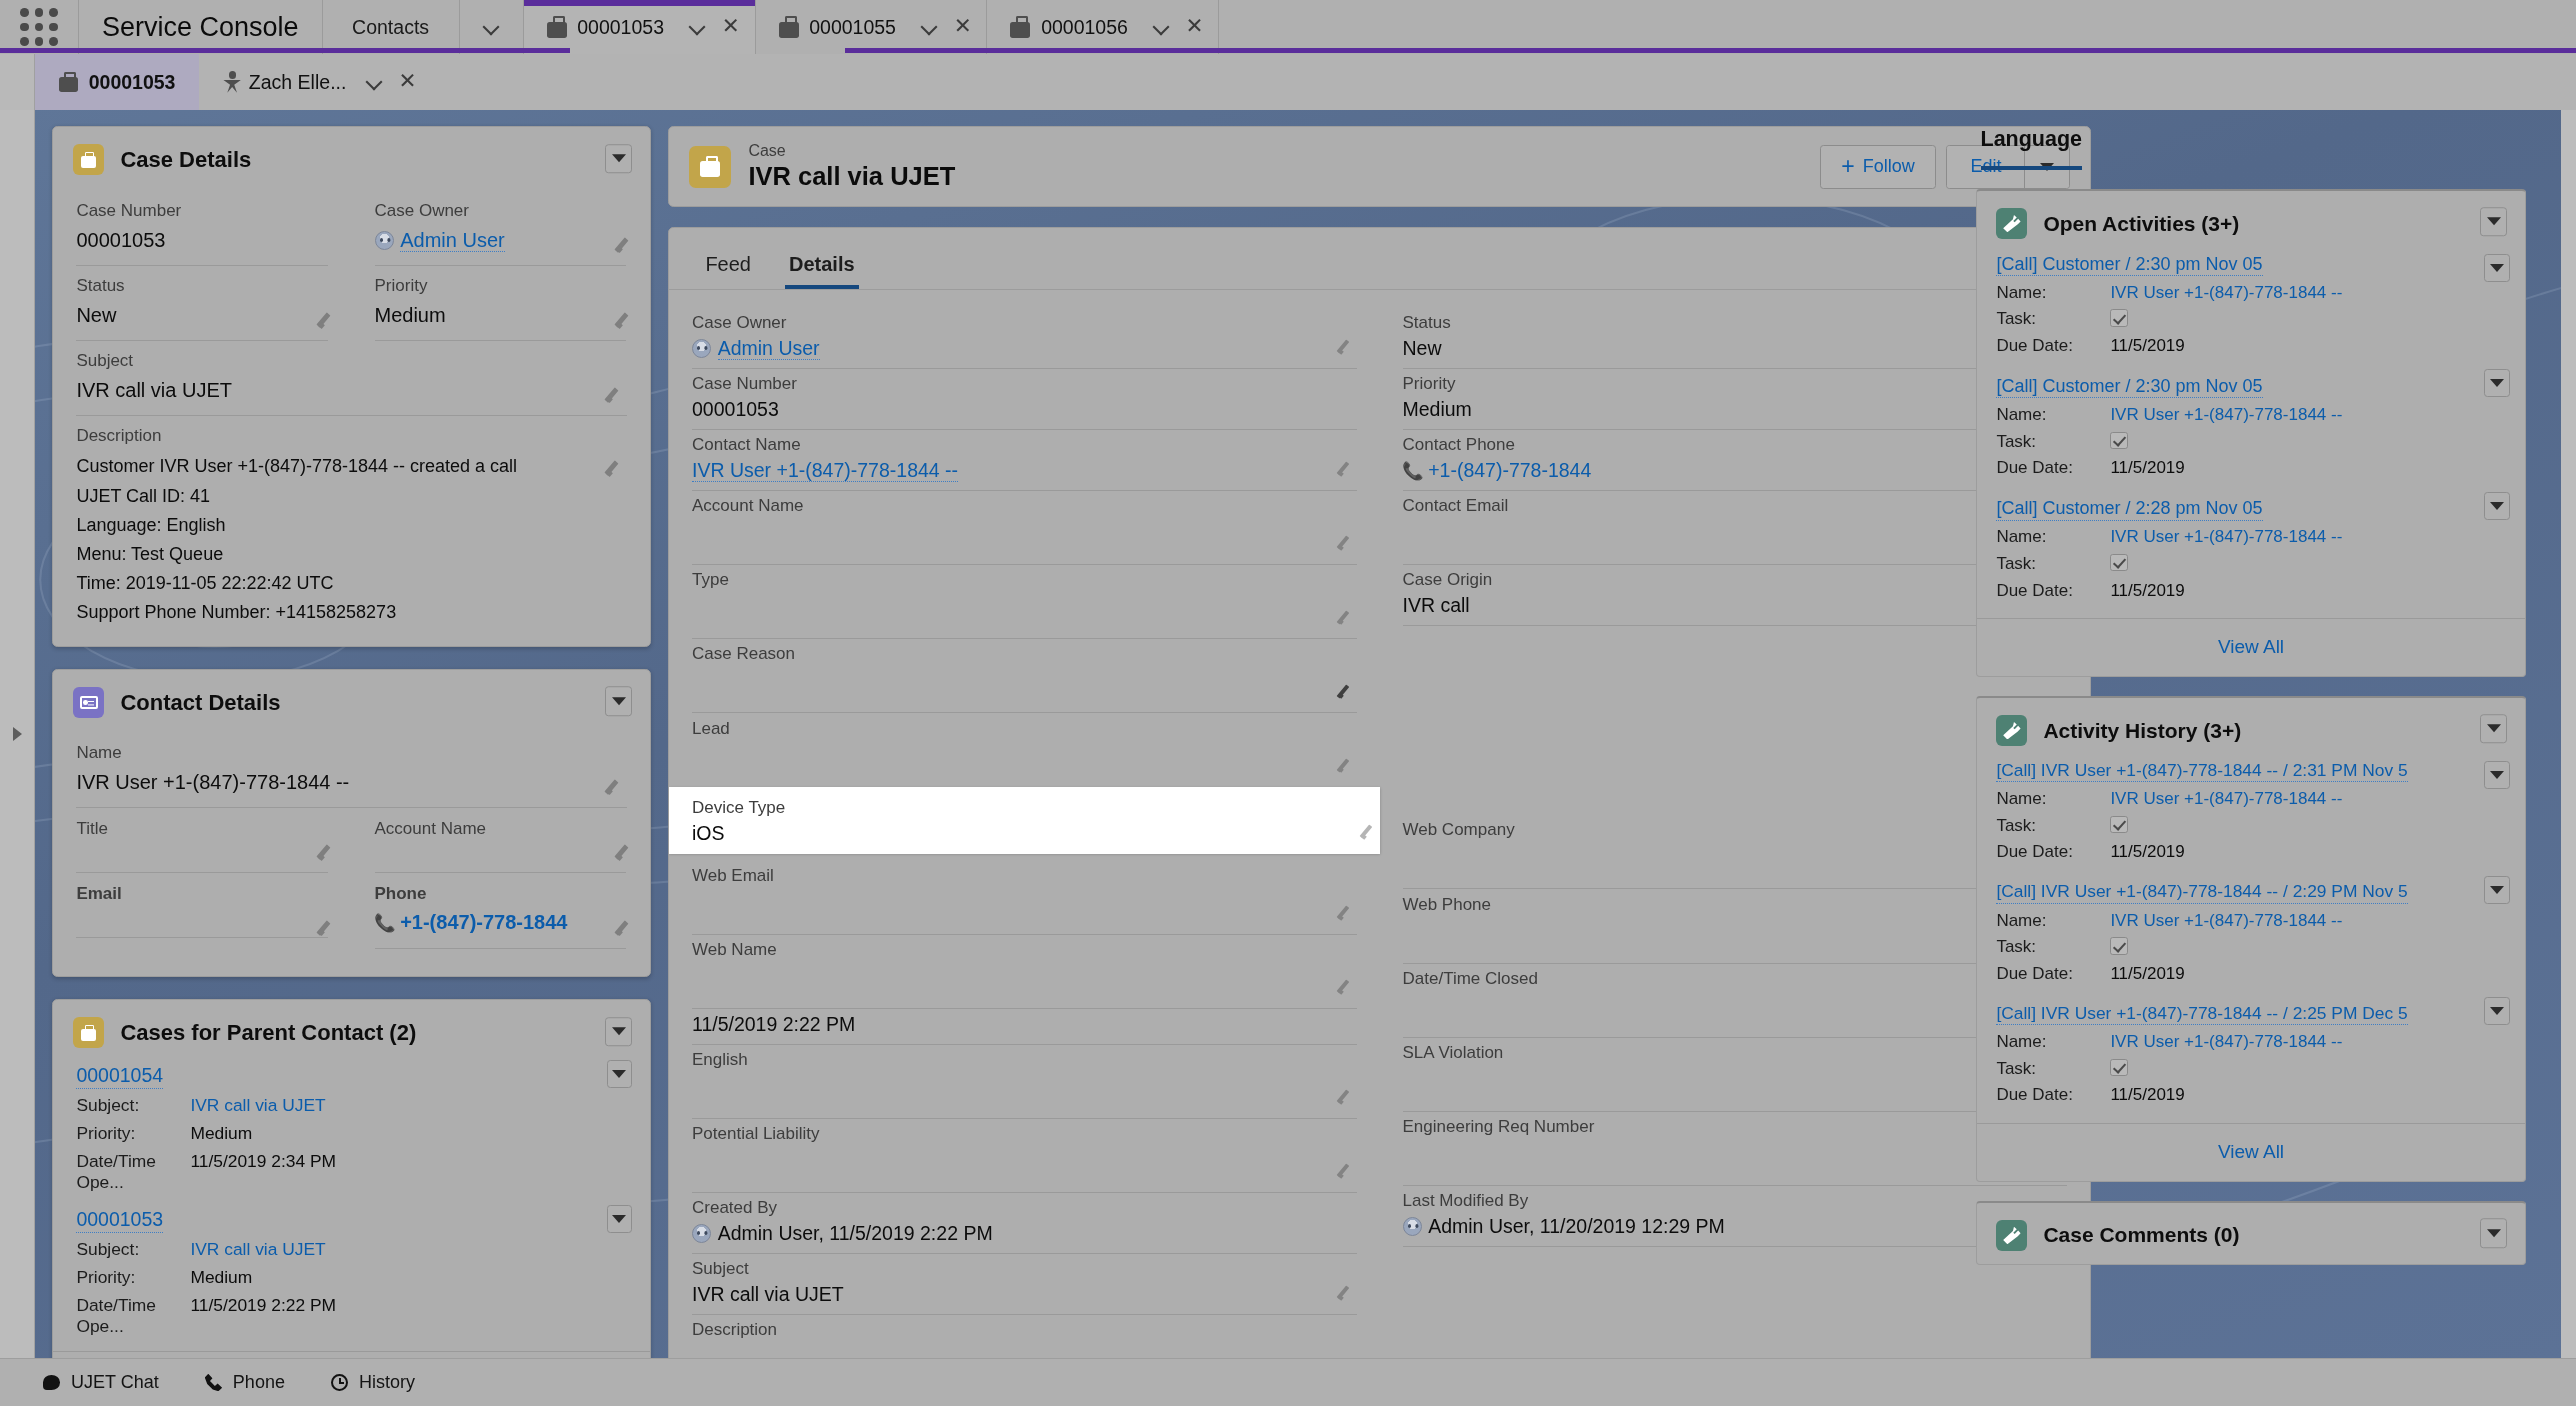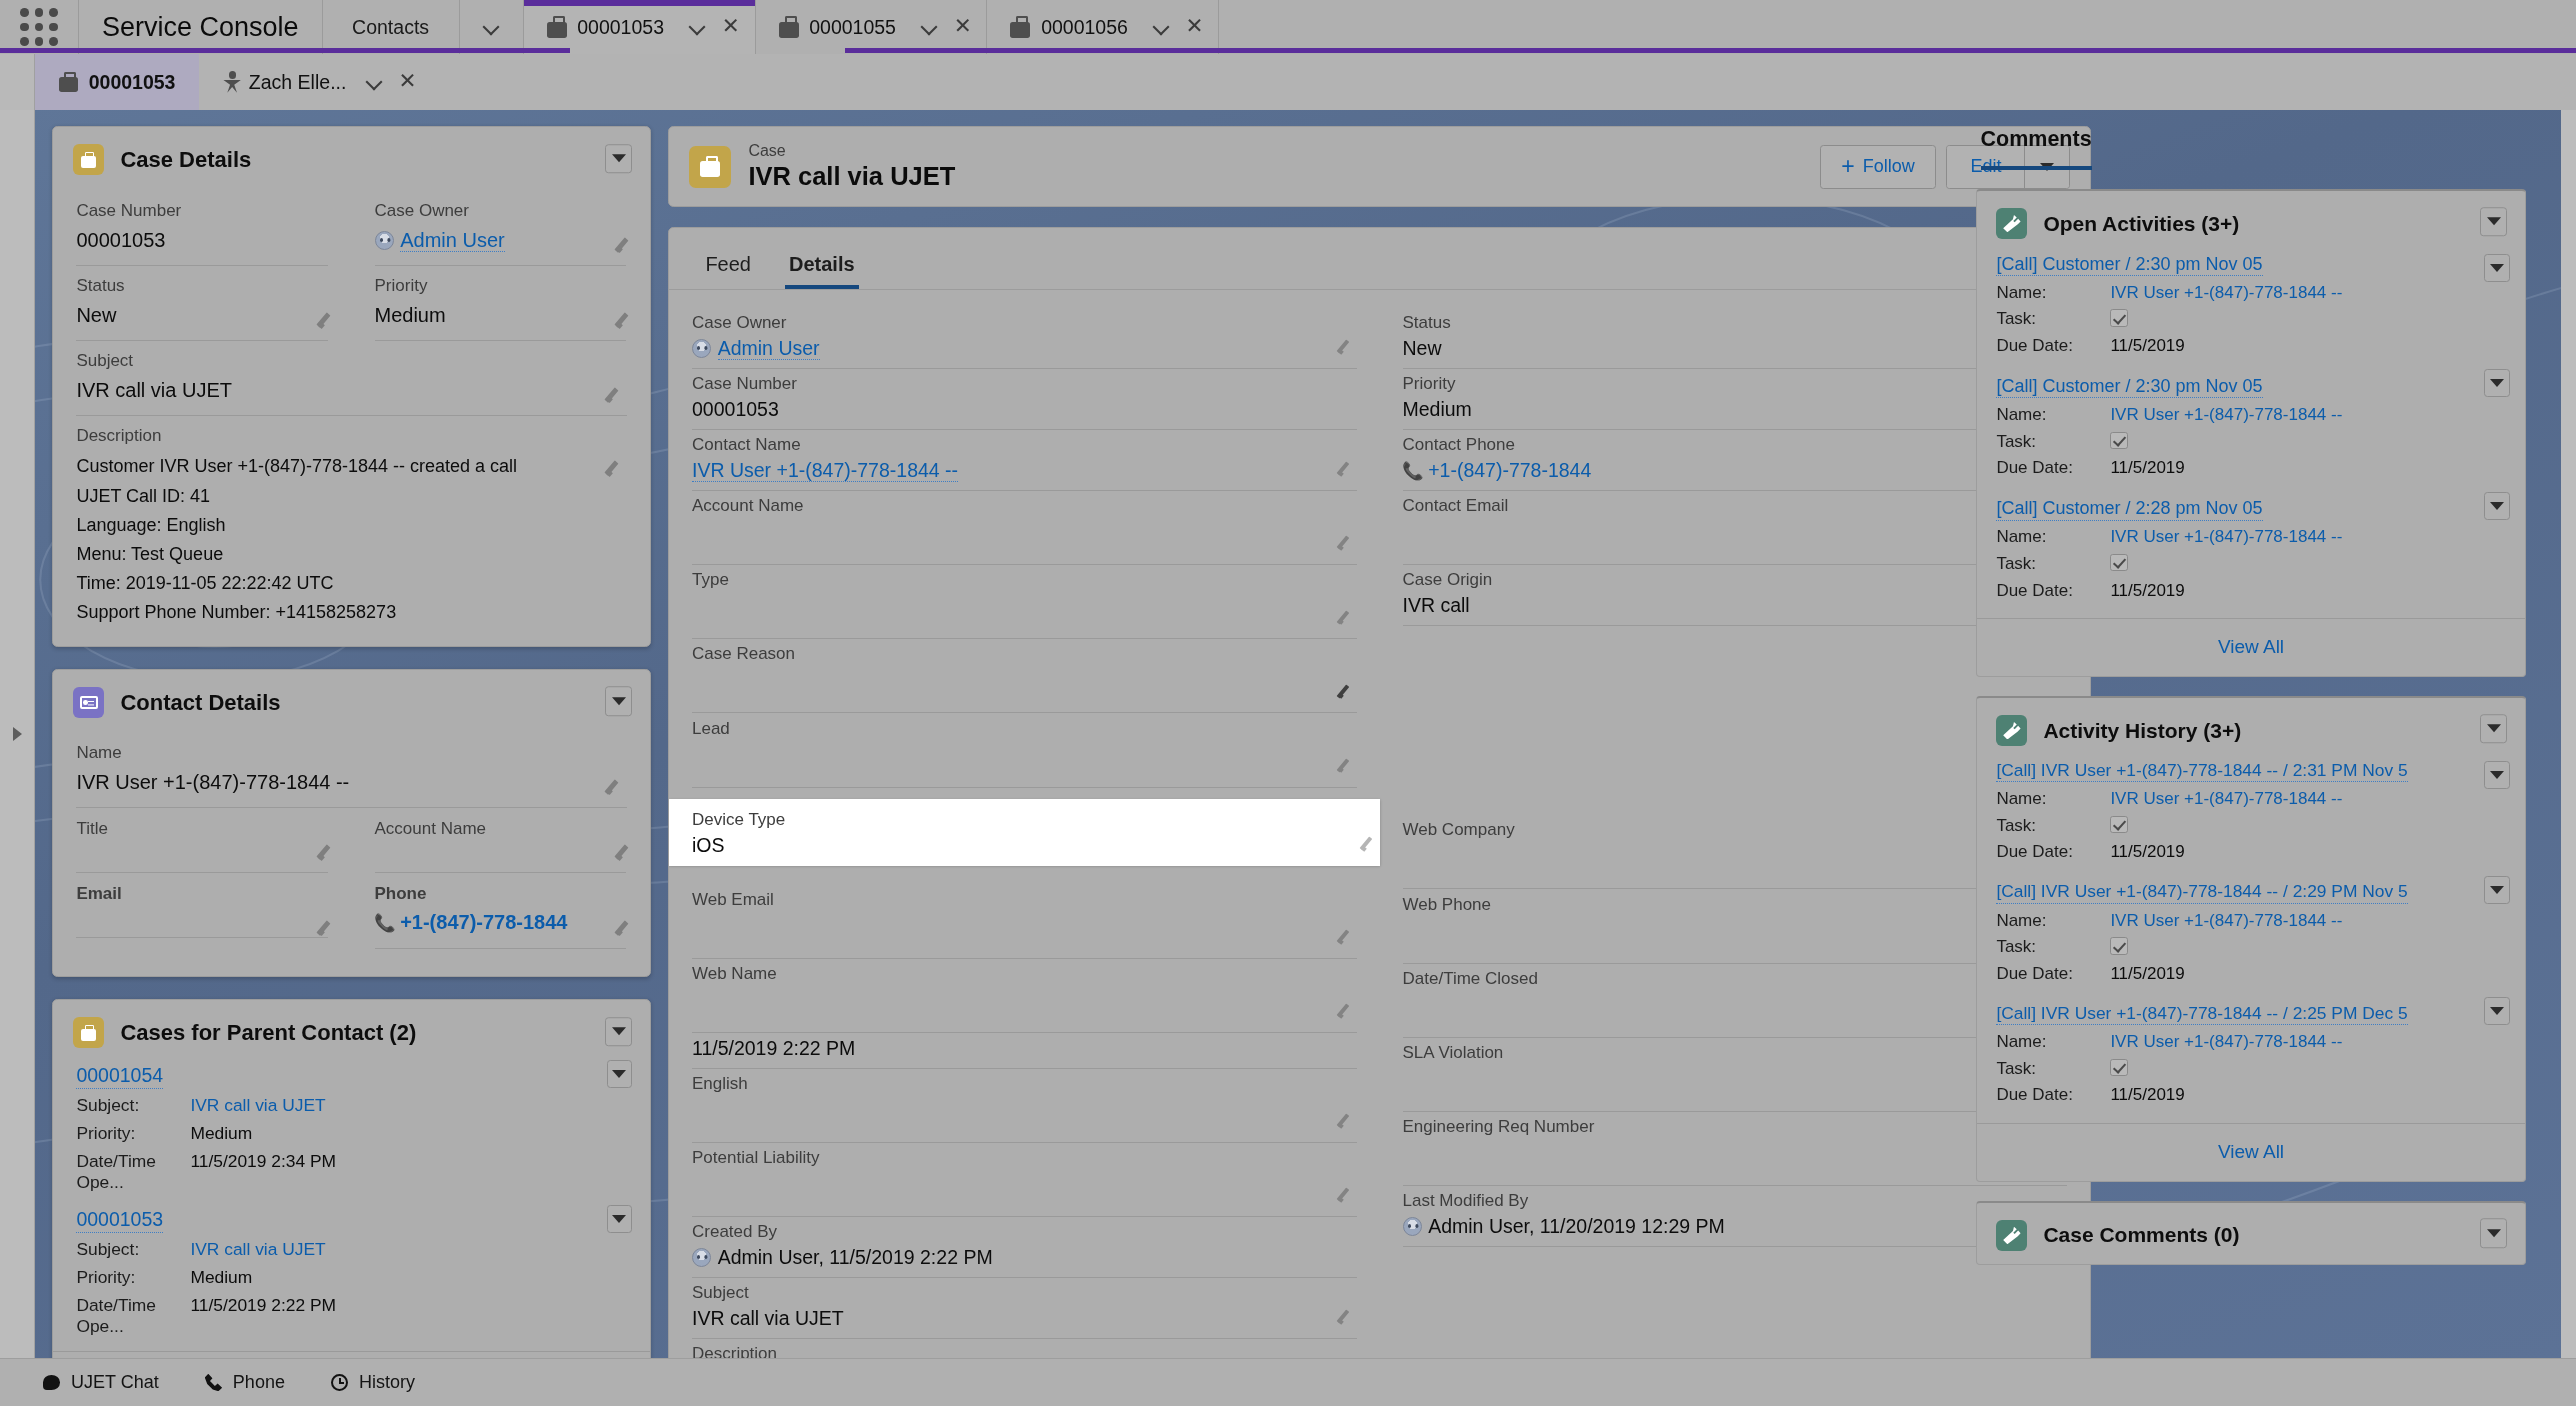--- a/index.html
+++ b/index.html
@@ -245,21 +245,21 @@
   .dfld { position:relative; padding-bottom: 0; }
   .dfld .lab { font-size:17px; color:#3d3d3d; padding-top: 5.4px; }
   .dfld .val { font-size:19.5px; color:#0c0c0c; padding: 4px 0 8px 0; min-height:28px; }
   .dfld .rule { height:0.7px; background:#9a9a9a; }
   .dfld .pen { position:absolute; right:2.7px; bottom:14.8px; width:16px; height:16px; opacity:0.38; }
   .dfld .pen.dark { opacity: 1; }
   .dfld .pen::before { content:""; position:absolute; left:2.7px; top:1.3px; width:4px; height:14.8px; background:#3f3f3f; transform:rotate(40deg); border-radius:0.7px; }
   .dfld .pen::after { content:""; position:absolute; left:0.7px; bottom:0; width:4px; height:4px; background:#3f3f3f; transform:rotate(40deg); }
   .dfld.tall .val { min-height: 48px; }
   .dfld.highlight {
-    background:#ffffff; margin: 12px -23px; padding: 5.4px 23px 0 23px;
+    background:#ffffff; margin: 0 -23px; padding: 5.4px 23px 0 23px;
     box-shadow: 0 0.7px 2.7px rgba(0,0,0,0.25);
   }
   .dfld.highlight .rule { background: transparent; }
 
   
   .right { position:absolute; left:1959px; top:110px; width:584px; }
   .rel-tabbar { padding: 17.4px 21.5px 0 21.5px; }
   .rel-tab { font-size:21.5px; font-weight:700; color:#0e0e0e; display:inline-block; padding-bottom:13.4px; border-bottom:4px solid #15487e; }
   .rel-card { margin: 19px 17.4px 0 17.4px; background:#aeaeae; border:0.7px solid #9d9d9d; border-top:2.7px solid #8a8a8a; border-radius:4px; }
   .rel-item { position:relative; padding: 0 19px 12px 19px; }
@@ -773,21 +773,21 @@
           <div class="val"><span class="avatar"></span><span style="color:#0c0c0c">Admin User, 11/20/2019 12:29 PM</span></div>
           <div class="rule"></div>
         </div>
       </div>
     </div>
   </div>
 </div>
 
 <div class="right">
   <div class="rel-tabbar">
-    <span class="rel-tab">Comments</span>
+    <span class="rel-tab">Language</span>
   </div>
 
   <div class="rel-card">
     <div class="la-head">
       <span class="tile-icon tile-wrench">
           <span class="g"></span>
         </span>
       <span class="card-title" style="font-size:21px;">Open Activities (3+)</span>
       <span class="caret-btn">
           <span class="tri-down"></span>

